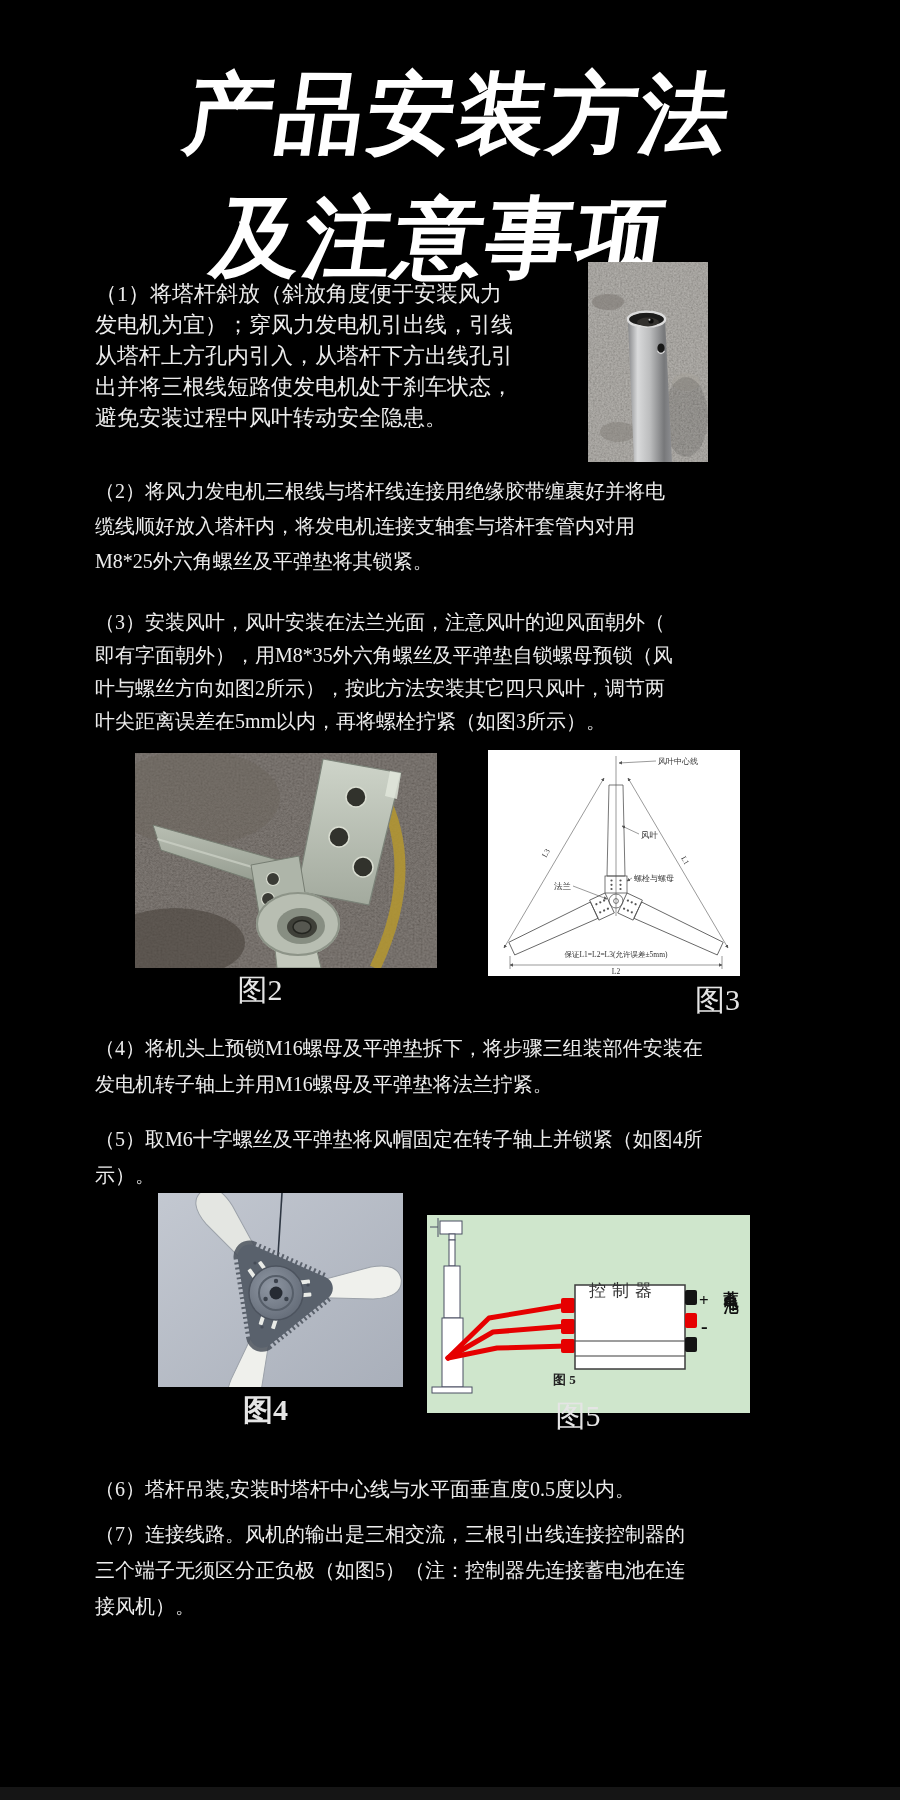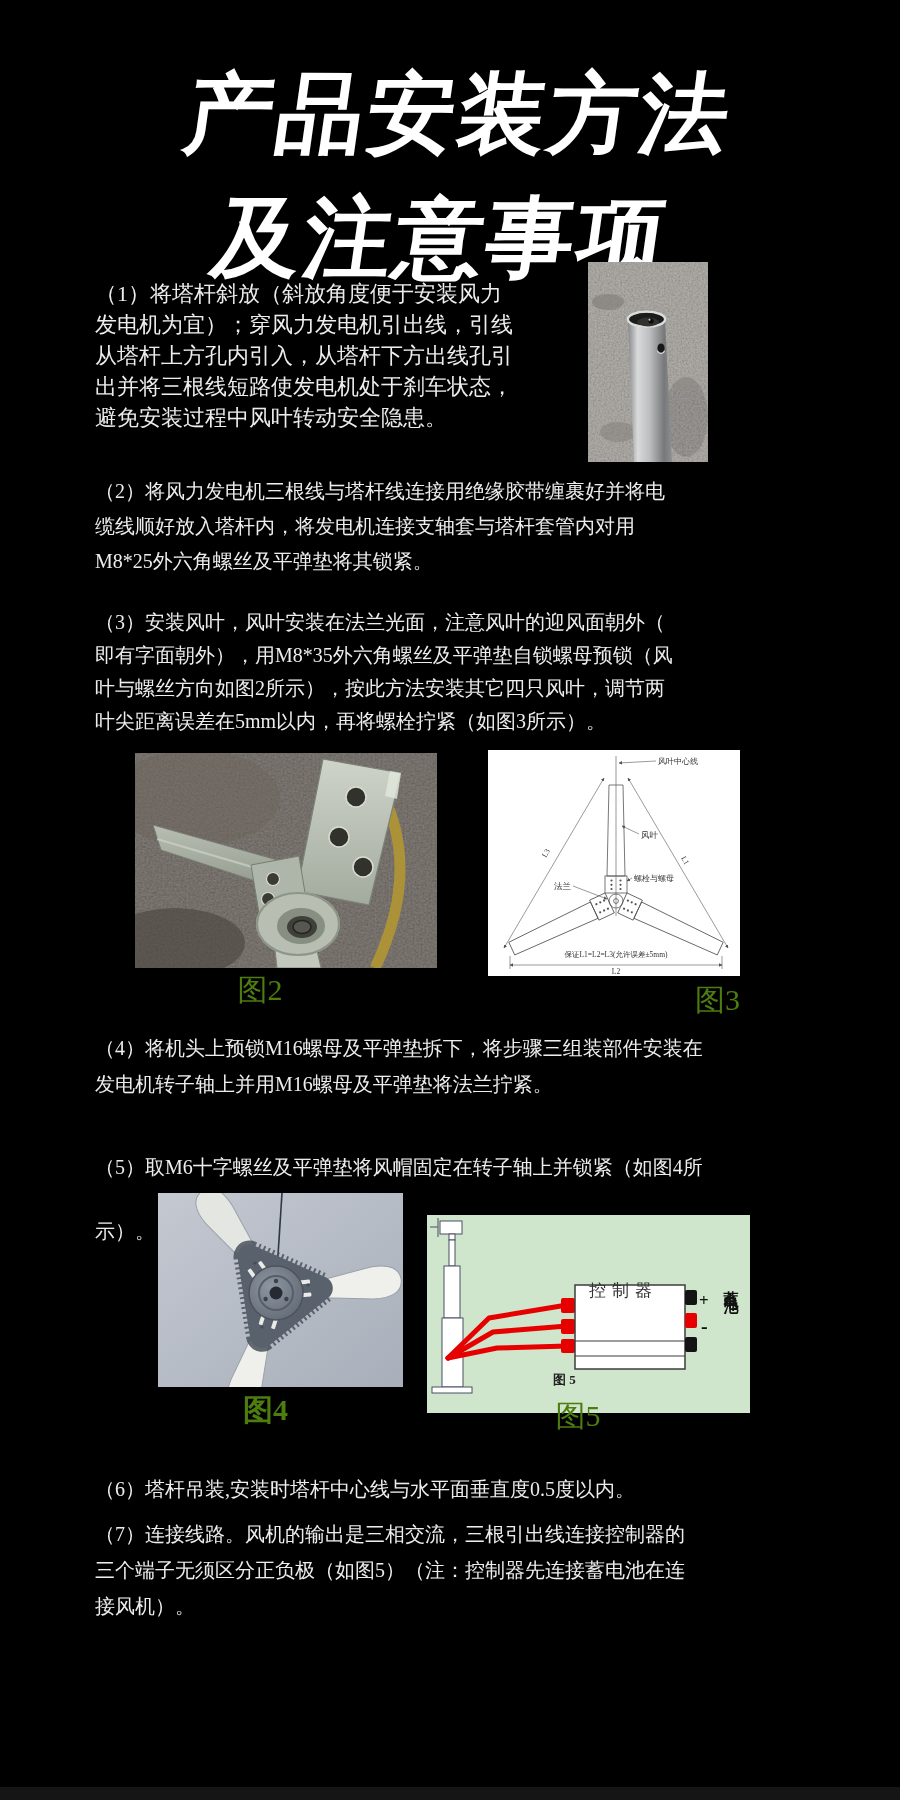--- a/index.html
+++ b/index.html
@@ -15,33 +15,33 @@
     font-weight:900; font-size:88px; line-height:124px; letter-spacing:3px;
     transform:skewX(-8deg);
   }
   
   .para{ position:absolute; left:95px; color:#ededed; font-size:20px; white-space:nowrap; }
   .para .line{ display:block; }
   .p1{ top:278px; font-size:22px; } .p1 .line{ line-height:31px; height:31px; }
   .p2{ top:474px; } .p2 .line{ line-height:35px; height:35px; }
   .p3{ top:606px; } .p3 .line{ line-height:33px; height:33px; }
   .p4{ top:1030px; } .p4 .line{ line-height:36px; height:36px; }
-  .p5{ top:1121px; } .p5 .line{ line-height:36px; height:36px;margin-top:28px; }
+  .p5{ top:1121px; } .p5 .line{ line-height:36px; height:36px; }
   .p6{ top:1471px; } .p6 .line{ line-height:36px; height:36px; }
   .p7{ top:1516px; } .p7 .line{ line-height:36px; height:36px; }
   
   .fig{ position:absolute; }
   .fig svg{ display:block; width:100%; height:100%; }
   .pole-photo{ left:588px; top:262px; width:120px; height:200px; }
   .fig2{ left:135px; top:753px; width:302px; height:215px; }
   .fig3{ left:488px; top:750px; width:252px; height:226px; }
   .fig4{ left:158px; top:1193px; width:245px; height:194px; }
   .fig5{ left:427px; top:1195px; width:323px; height:238px; }
   .caption{
-    position:absolute; color:#4d7c0f; font-size:30px; text-align:center;
+    position:absolute; color:#e5e5e5; font-size:30px; text-align:center;
     font-family:"Liberation Serif","DejaVu Serif",serif;
   }
   .cap2{ left:135px; top:970px; width:250px; }
   .cap3{ left:488px; top:980px; width:252px;text-align:right; }
   .cap4{ left:158px; top:1390px; width:215px;font-weight:bold; }
   .cap5{ left:427px; top:1396px; width:302px; }
   
   .f5-label{ position:absolute; color:#222; font-family:"Liberation Serif","DejaVu Serif",serif; }
   .f5-controller{ left:162px; top:84px; font-size:17px; letter-spacing:6px; color:#333; }
   .f5-plus{ left:272px; top:96px; font-size:17px; font-weight:bold; color:#111; }

